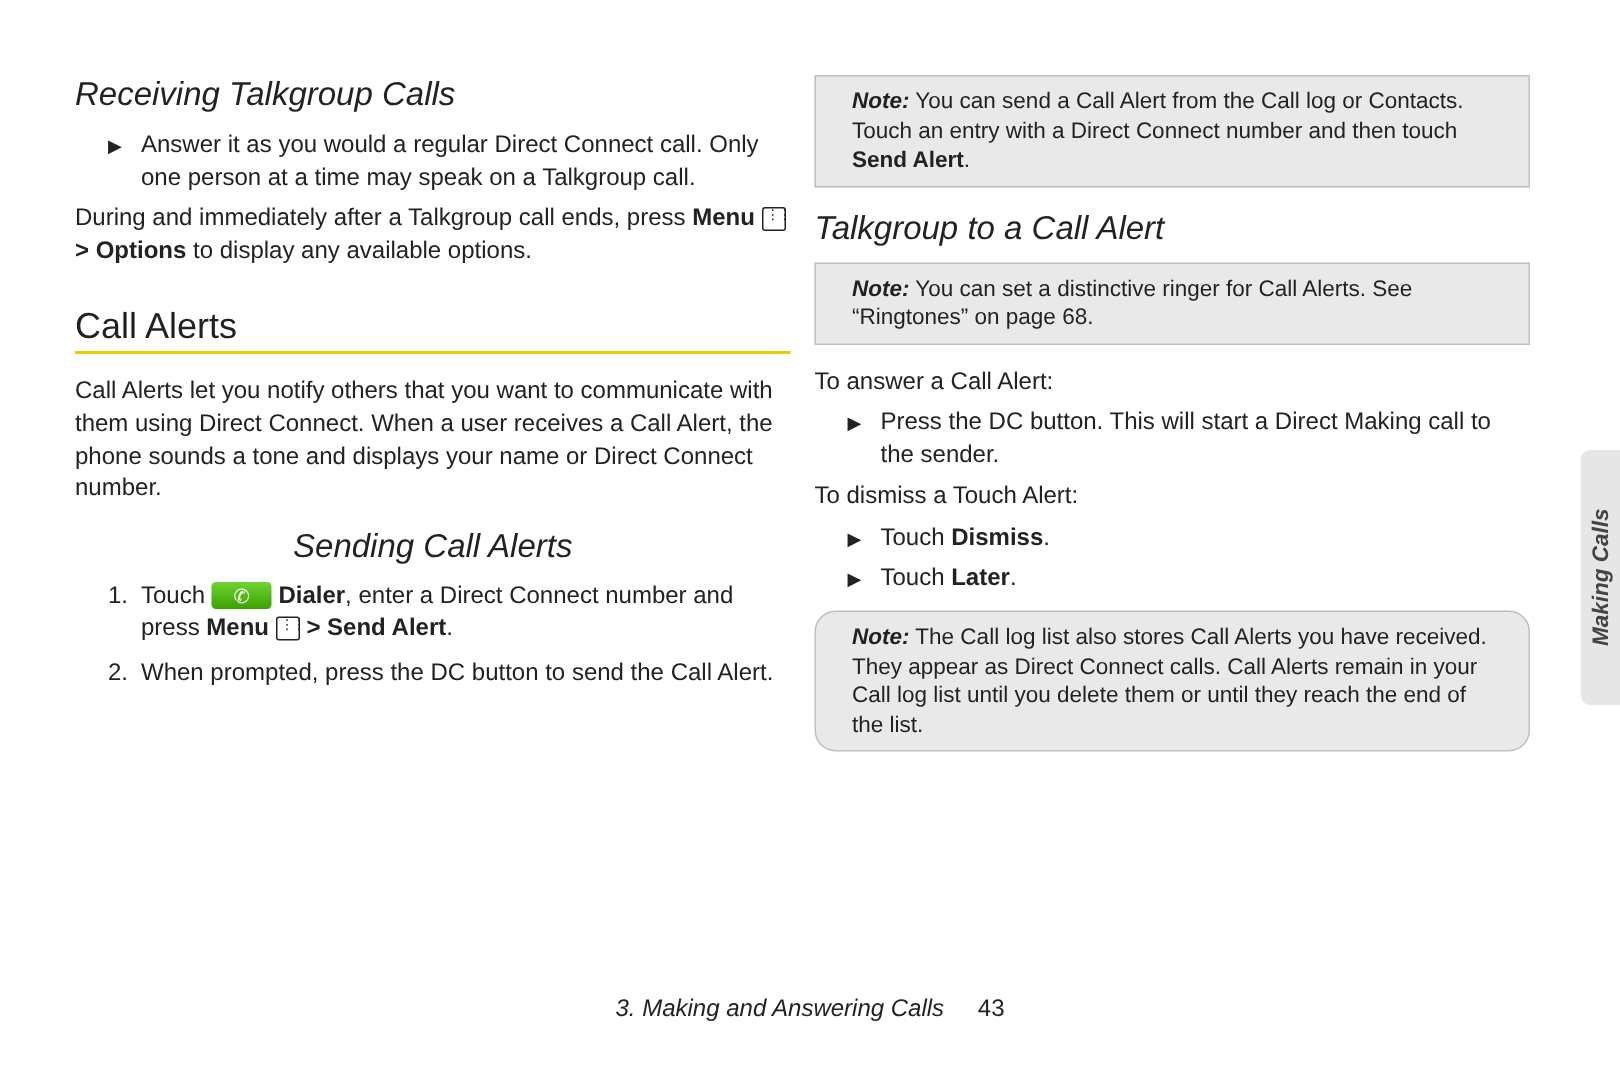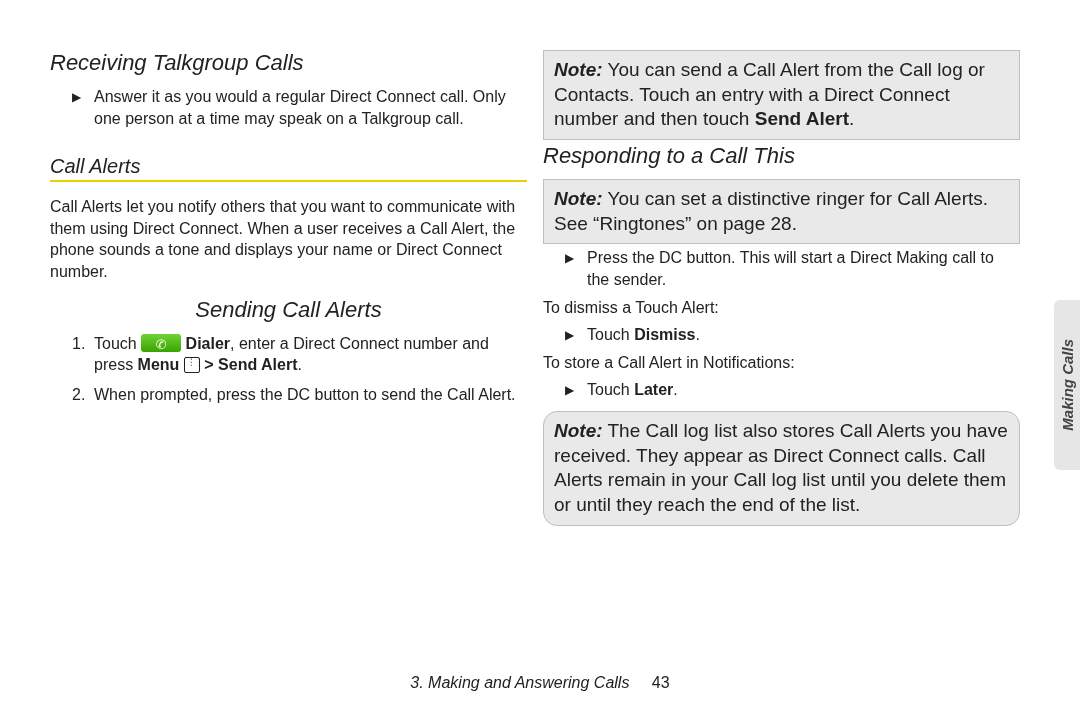--- a/index.html
+++ b/index.html
@@ -18,22 +18,21 @@
       height: 640px;
     }
     .column { flex: 1; }
     .h2-section {
       font-style: italic;
       font-size: 22px;
       font-weight: normal;
       margin-bottom: 10px;
     }
     .h1-section {
-      font-style: italic;
-      font-size: 20px;
+      font-size: 24px;
       font-weight: normal;
       border-bottom: 2px solid #e8d000;
       padding-bottom: 2px;
       margin-bottom: 14px;
       margin-top: 26px;
     }
     .bullet-item {
       display: flex;
       margin-left: 22px;
       margin-bottom: 6px;
@@ -54,24 +53,24 @@
       display: flex;
       margin-left: 22px;
       margin-bottom: 8px;
       font-size: 16px;
       line-height: 1.35;
     }
     .numbered .num { flex: 0 0 22px; }
     .note-box {
       background: #e9e9e9;
       border: 1px solid #bfbfbf;
-      padding: 7px 10px;
-      font-size: 19px;
+      padding: 7px 24px;
+      font-size: 15px;
       line-height: 1.3;
-      margin-bottom: 3px;
+      margin-bottom: 14px;
     }
     .note-box .note-label { font-style: italic; font-weight: bold; }
     .menu-icon {
       display: inline-block;
       width: 16px;
       height: 16px;
       border: 1.5px solid #222;
       border-radius: 2px;
       vertical-align: text-bottom;
       position: relative;
@@ -97,21 +96,21 @@
     }
     .dialer-icon::before {
       content: "✆";
       font-size: 13px;
       position: relative;
       top: -1px;
     }
     .gt { font-weight: bold; }
     .footer {
       position: absolute;
-      bottom: 28px;
+      bottom: 38px;
       width: 100%;
       text-align: center;
       font-size: 16px;
       font-style: italic;
     }
     .footer .pagenum { font-style: normal; margin-left: 18px; }
     .side-tab {
       position: absolute;
       right: 0;
       top: 300px;
@@ -137,20 +136,26 @@
 </head>
 <body>
 
 <div class="page">
   <div class="column">
     <div class="h2-section">Receiving Talkgroup Calls</div>
     <div class="bullet-item">
       <span class="bullet-marker">▶</span>
       <span>Answer it as you would a regular Direct Connect call. Only one person at a time may speak on a Talkgroup call.</span>
     </div>
+    <p class="para">
+      <span>During and immediately after a Talkgroup call ends, press </span><b>Menu</b>
+      <span class="menu-icon"></span>
+      <span class="gt">&gt;</span>
+      <b>Options</b><span> to display any available options.</span>
+    </p>
 
     <div class="h1-section">Call Alerts</div>
     <p class="para">Call Alerts let you notify others that you want to communicate with them using Direct Connect. When a user receives a Call Alert, the phone sounds a tone and displays your name or Direct Connect number.</p>
 
     <div class="h2-section" style="margin-top:14px;text-align:center;">Sending Call Alerts</div>
     <div class="numbered">
       <span class="num">1.</span>
       <span>
         <span>Touch </span><span class="dialer-icon"></span>
         <b>Dialer</b><span>, enter a Direct Connect number and press </span><b>Menu</b>
@@ -164,39 +169,39 @@
       <span>When prompted, press the DC button to send the Call Alert.</span>
     </div>
   </div>
 
   <div class="column">
     <div class="note-box">
       <span class="note-label">Note:</span>
       <span>You can send a Call Alert from the Call log or Contacts. Touch an entry with a Direct Connect number and then touch </span><b>Send Alert</b>.
     </div>
 
-    <div class="h2-section">Responding to a Call This</div>
+    <div class="h2-section">Talkgroup to a Call Alert</div>
 
     <div class="note-box">
       <span class="note-label">Note:</span>
-      <span>You can set a distinctive ringer for Call Alerts. See “Ringtones” on page 28.</span>
-    </div>
-
+      <span>You can set a distinctive ringer for Call Alerts. See “Ringtones” on page 68.</span>
+    </div>
+
+    <p class="para lead">To answer a Call Alert:</p>
     <div class="bullet-item">
       <span class="bullet-marker">▶</span>
       <span>Press the DC button. This will start a Direct Making call to the sender.</span>
     </div>
 
     <p class="para lead">To dismiss a Touch Alert:</p>
     <div class="bullet-item">
       <span class="bullet-marker">▶</span>
       <span><span>Touch </span><b>Dismiss</b>.</span>
     </div>
 
-    <p class="para lead">To store a Call Alert in Notifications:</p>
     <div class="bullet-item">
       <span class="bullet-marker">▶</span>
       <span><span>Touch </span><b>Later</b>.</span>
     </div>
 
     <div class="note-box" style="margin-top:10px;border-radius:14px;">
       <span class="note-label">Note:</span>
       <span>The Call log list also stores Call Alerts you have received. They appear as Direct Connect calls. Call Alerts remain in your Call log list until you delete them or until they reach the end of the list.</span>
     </div>
   </div>

